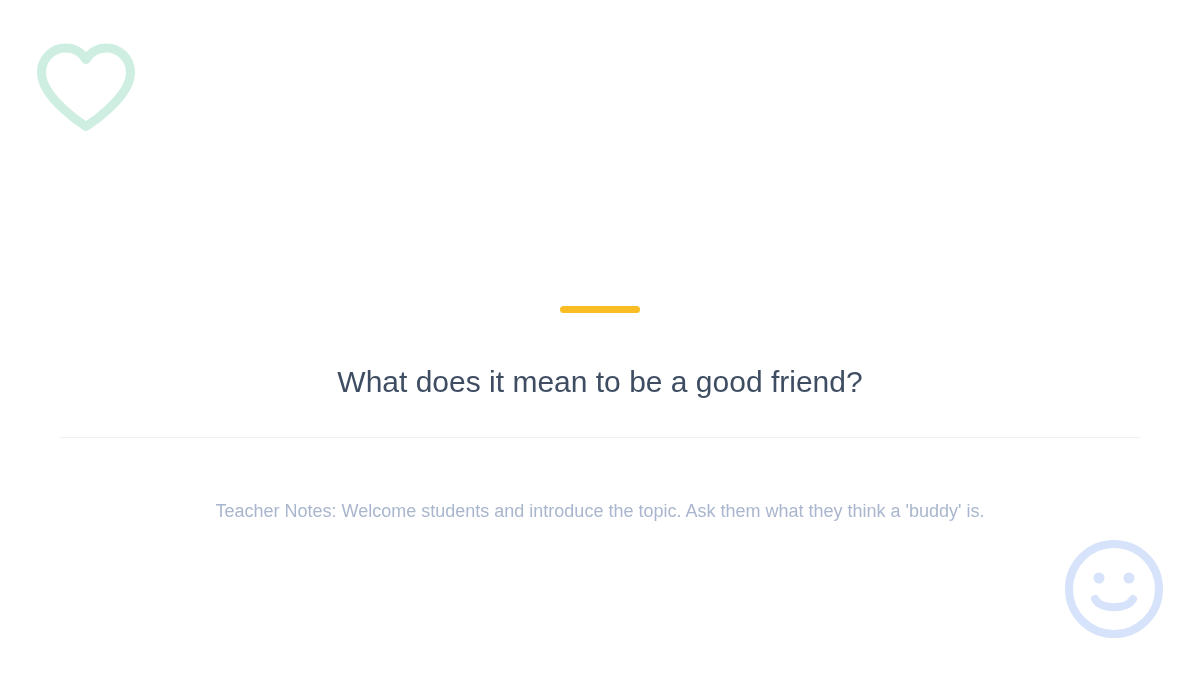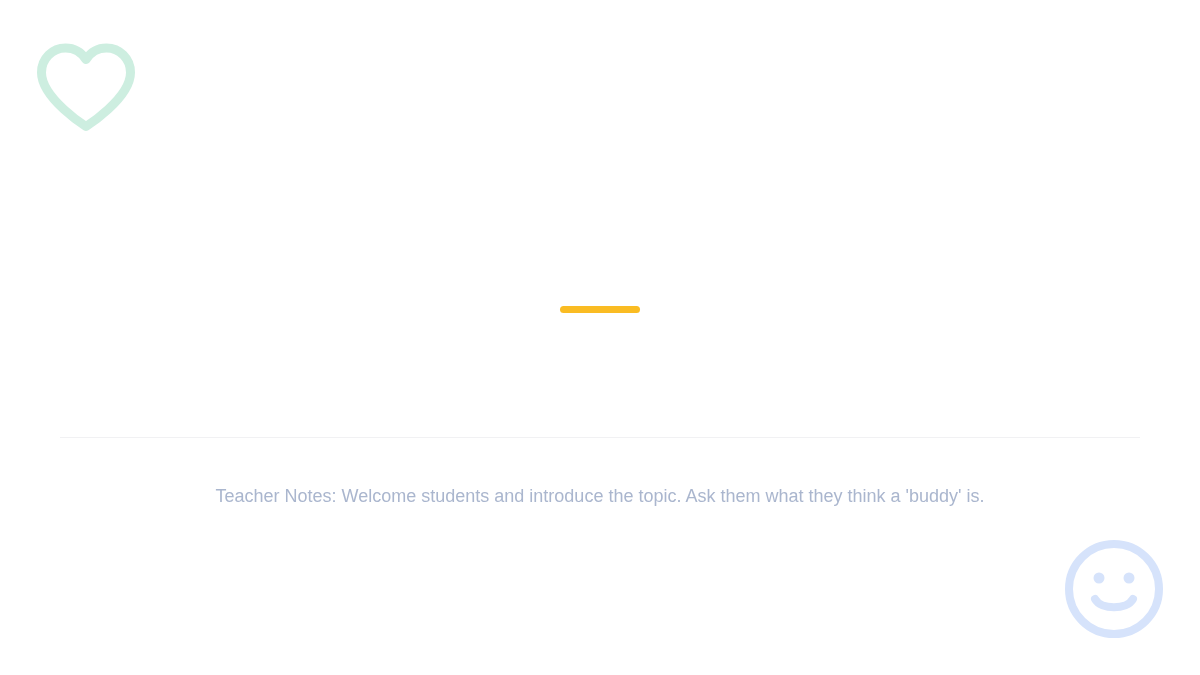--- a/index.html
+++ b/index.html
@@ -84,21 +84,21 @@
     position: absolute;
     top: 437px;
     left: 60px;
     width: 1080px;
     height: 1px;
     background: #f1f1f3;
   }
 
   .teacher-notes {
     position: absolute;
-    top: 465px;
+    top: 480px;
     left: 0;
     width: 1200px;
     text-align: center;
     font-size: 18px;
     font-weight: 400;
     line-height: 1.45;
     color: #aab6ce;
     white-space: nowrap;
   }
 </style>
@@ -124,18 +124,19 @@
       <circle cx="52" cy="52" r="45" fill="none" stroke="#d6e3fb" stroke-width="8"></circle>
       <circle cx="37" cy="41" r="5.5" fill="#d6e3fb"></circle>
       <circle cx="67" cy="41" r="5.5" fill="#d6e3fb"></circle>
       <path d="M33 62 C39 73 65 73 71 62" fill="none" stroke="#d6e3fb" stroke-width="8" stroke-linecap="round"></path>
     </svg>
   </div>
 
 
   <div class="accent-bar"></div>
 
+  <h2 class="subtitle">What does it mean to be a good friend?</h2>
 
   <div class="divider-rule"></div>
 
   <p class="teacher-notes">Teacher Notes: Welcome students and introduce the topic. Ask them what they think a 'buddy' is.</p>
 
 </div>
 
 </body></html>

